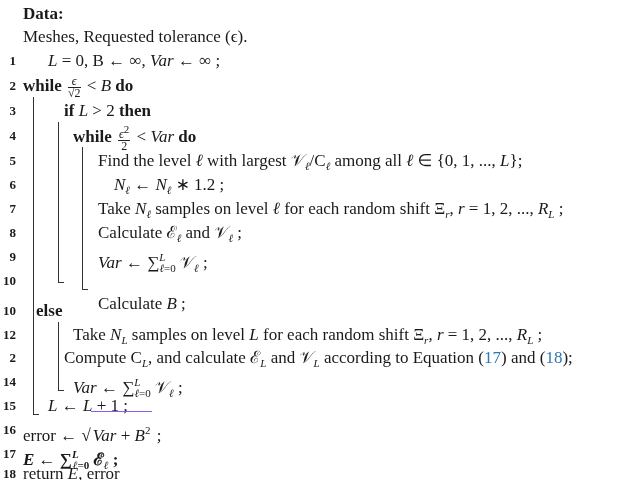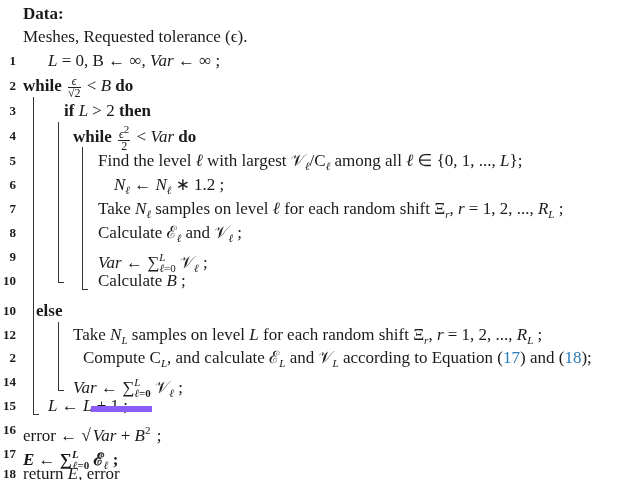--- a/index.html
+++ b/index.html
@@ -11,21 +11,21 @@
   .txt { position:absolute; white-space:nowrap; }
   .kw { font-weight:bold; }
   i, .it { font-style:italic; }
   .link { color:#2a7ab8; }
   .vbar { position:absolute; width:1px; background:#333; }
   .hbar { position:absolute; height:1px; background:#333; }
   sub, sup { font-size:11px; }
   .frac { display:inline-block; vertical-align:middle; text-align:center; font-size:12px; line-height:11px; margin:0 2px; }
   .frac .num { display:block; border-bottom:1px solid #222; padding:0 1px; }
   .frac .den { display:block; }
-  .sqrt { border-top:6px solid #8b5cf6; padding:14px 2px; }
+  .sqrt { border-top:1px solid #8b5cf6; padding:14px 2px; }
 </style>
 </head>
 <body>
 
 <div class="algo">
 
   <div class="line" style="top:2px;">
     <span class="txt kw" style="left:23px;">Data:</span>
   </div>
   <div class="line" style="top:25px;">
@@ -72,41 +72,41 @@
     <span class="txt" style="left:98px;">Calculate ℰ<sub><i>ℓ</i></sub> and 𝒱<sub><i>ℓ</i></sub> ;</span>
   </div>
 
   <div class="line" style="top:245px;">
     <span class="ln">9</span>
     <span class="txt" style="left:98px;"><i>Var</i> ← ∑<sup><i>L</i></sup><sub style="margin-left:-6px;"><i>ℓ</i>=0</sub> 𝒱<sub><i>ℓ</i></sub> ;</span>
   </div>
 
   <div class="line" style="top:269px;">
     <span class="ln">10</span>
-    <span class="txt" style="left:98px;">Calculate <i>B</i> ;</span>
+    <span class="txt" style="left:98px;margin-top:23px;">Calculate <i>B</i> ;</span>
   </div>
 
   <div class="line" style="top:299px;">
     <span class="ln">10</span>
     <span class="txt kw" style="left:36px;">else</span>
   </div>
 
   <div class="line" style="top:323px;">
     <span class="ln">12</span>
     <span class="txt" style="left:73px;">Take <i>N</i><sub><i>L</i></sub> samples on level <i>L</i> for each random shift Ξ<sub><i>r</i></sub>, <i>r</i> = 1, 2, ..., <i>R</i><sub><i>L</i></sub> ;</span>
   </div>
 
   <div class="line" style="top:346px;">
     <span class="ln">2</span>
-    <span class="txt" style="left:83px;">Compute C<sub><i>L</i></sub>, and calculate ℰ<sub><i>L</i></sub> and 𝒱<sub><i>L</i></sub> according to Equation (<span class="link">17</span>) and (<span class="link">18</span>);</span>
+    <span class="txt" style="left:64px;">Compute C<sub><i>L</i></sub>, and calculate ℰ<sub><i>L</i></sub> and 𝒱<sub><i>L</i></sub> according to Equation (<span class="link">17</span>) and (<span class="link">18</span>);</span>
   </div>
 
   <div class="line" style="top:370px;">
     <span class="ln">14</span>
-    <span class="txt" style="left:73px;"><i>Var</i> ← ∑<sup><i>L</i></sup><sub style="margin-left:-6px;font-weight:bold;"><i>ℓ</i>=0</sub> 𝒱<sub><i>ℓ</i></sub> ;</span>
+    <span class="txt" style="left:73px;"><i>Var</i> ← ∑<sup><i>L</i></sup><sub style="margin-left:-6px;"><i>ℓ</i>=0</sub> 𝒱<sub><i>ℓ</i></sub> ;</span>
   </div>
 
   <div class="line" style="top:394px;">
     <span class="ln">15</span>
     <span class="txt" style="left:48px;"><i>L</i> ← <i>L</i> + 1 ;</span>
   </div>
 
   <div class="line" style="top:418px;">
     <span class="ln">16</span>
     <span class="txt" style="left:23px;">error ← √<span class="sqrt"><i>Var</i> + <i>B</i><sup>2</sup></span> ;</span>

